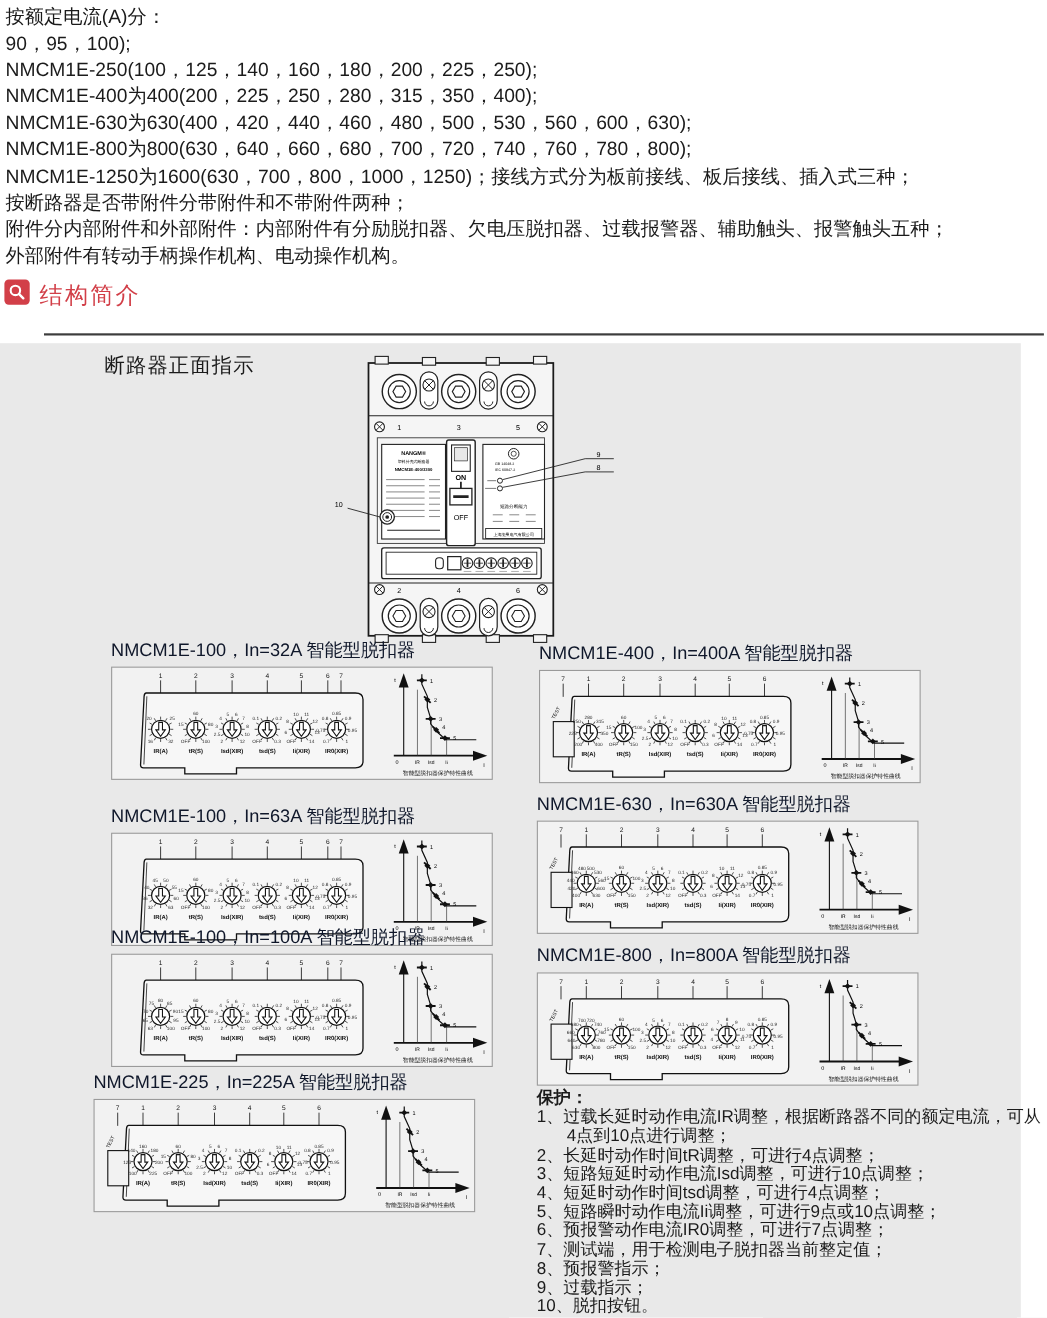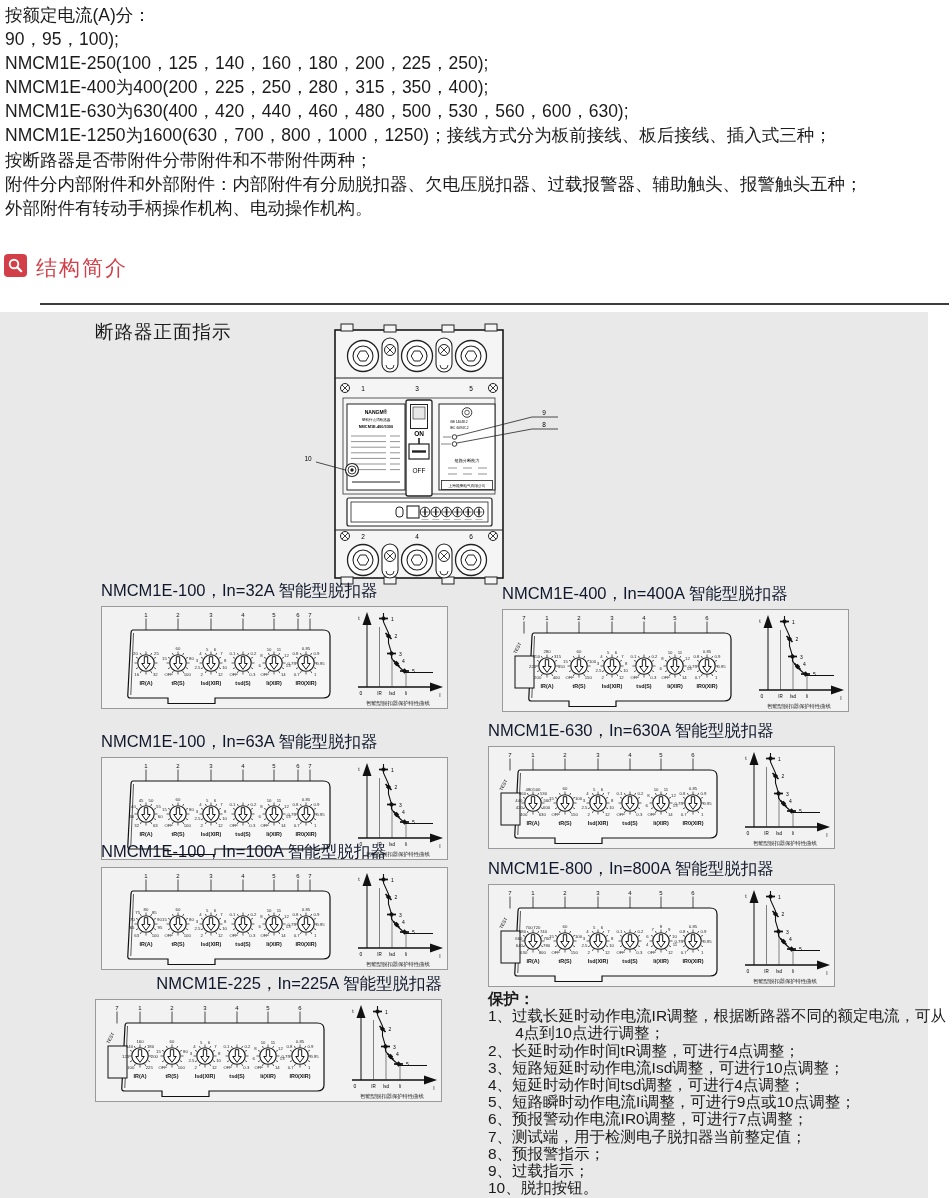--- a/index.html
+++ b/index.html
@@ -26,20 +26,21 @@
 </style>
 </head>
 <body>
 
 <div class="intro" id="intro">
     <div>按额定电流(A)分：</div>
     <div>90，95，100);</div>
     <div>NMCM1E-250(100，125，140，160，180，200，225，250);</div>
     <div>NMCM1E-400为400(200，225，250，280，315，350，400);</div>
     <div>NMCM1E-630为630(400，420，440，460，480，500，530，560，600，630);</div>
+    <div>NMCM1E-800为800(630，640，660，680，700，720，740，760，780，800);</div>
     <div>NMCM1E-1250为1600(630，700，800，1000，1250)；接线方式分为板前接线、板后接线、插入式三种；</div>
     <div>按断路器是否带附件分带附件和不带附件两种；</div>
     <div>附件分内部附件和外部附件：内部附件有分励脱扣器、欠电压脱扣器、过载报警器、辅助触头、报警触头五种；</div>
     <div>外部附件有转动手柄操作机构、电动操作机构。</div>
   </div>
 
 <div class="sec-head">
   <span class="sec-icon">
     <svg width="17" height="17" viewBox="0 0 17 17">
       <circle cx="7" cy="7" r="4.3" fill="none" stroke="#ffffff" stroke-width="1.9"></circle>
@@ -826,21 +827,21 @@
               <rect x="292.6" y="54.6" width="3.8" height="3.8" transform="rotate(45 294.5 56.5)" fill="#111"></rect>
               <text x="300" y="55.5" font-size="5">4</text>
               <line x1="298" y1="64" x2="307" y2="64" stroke="#111" stroke-width="1.7"></line>
               <rect x="300.6" y="62.1" width="3.8" height="3.8" transform="rotate(45 302.5 64)" fill="#111"></rect>
               <text x="310" y="66" font-size="5">5</text>
               <text x="296" y="97.5" font-size="5.3" text-anchor="middle" fill="#111">智能型脱扣器保护特性曲线</text>
             </g>
           </svg>
         </div>
       </div>
-      <div class="diagram" style="left: 95px; top: 661px; text-align: right;">
+      <div class="diagram" style="left: 85px; top: 661px;">
         <div class="diagram-title">NMCM1E-225，In=225A 智能型脱扣器</div>
         <div class="diagram-box">
           <svg viewBox="0 0 345 101" width="345" height="101">
             <line x1="21" y1="11.5" x2="21" y2="23.5" stroke="#222" stroke-width="0.8"></line>
             <text x="21" y="9.5" font-size="6" text-anchor="middle" fill="#111">7</text>
             <line x1="44" y1="11.5" x2="44" y2="23.5" stroke="#222" stroke-width="0.8"></line>
             <text x="44" y="9.5" font-size="6" text-anchor="middle" fill="#111">1</text>
             <line x1="76" y1="11.5" x2="76" y2="23.5" stroke="#222" stroke-width="0.8"></line>
             <text x="76" y="9.5" font-size="6" text-anchor="middle" fill="#111">2</text>
             <line x1="109" y1="11.5" x2="109" y2="23.5" stroke="#222" stroke-width="0.8"></line>
@@ -1026,21 +1027,21 @@
               <rect x="292.6" y="54.6" width="3.8" height="3.8" transform="rotate(45 294.5 56.5)" fill="#111"></rect>
               <text x="300" y="55.5" font-size="5">4</text>
               <line x1="298" y1="64" x2="307" y2="64" stroke="#111" stroke-width="1.7"></line>
               <rect x="300.6" y="62.1" width="3.8" height="3.8" transform="rotate(45 302.5 64)" fill="#111"></rect>
               <text x="310" y="66" font-size="5">5</text>
               <text x="296" y="97.5" font-size="5.3" text-anchor="middle" fill="#111">智能型脱扣器保护特性曲线</text>
             </g>
           </svg>
         </div>
       </div>
-      <div class="diagram" style="left: 488px; top: 271px; padding-left: 14px;">
+      <div class="diagram" style="left: 476px; top: 271px; padding-left: 14px;">
         <div class="diagram-title">NMCM1E-400，In=400A 智能型脱扣器</div>
         <div class="diagram-box">
           <svg viewBox="0 0 345 101" width="345" height="101">
             <line x1="21" y1="11.5" x2="21" y2="23.5" stroke="#222" stroke-width="0.8"></line>
             <text x="21" y="9.5" font-size="6" text-anchor="middle" fill="#111">7</text>
             <line x1="44" y1="11.5" x2="44" y2="23.5" stroke="#222" stroke-width="0.8"></line>
             <text x="44" y="9.5" font-size="6" text-anchor="middle" fill="#111">1</text>
             <line x1="76" y1="11.5" x2="76" y2="23.5" stroke="#222" stroke-width="0.8"></line>
             <text x="76" y="9.5" font-size="6" text-anchor="middle" fill="#111">2</text>
             <line x1="109" y1="11.5" x2="109" y2="23.5" stroke="#222" stroke-width="0.8"></line>

